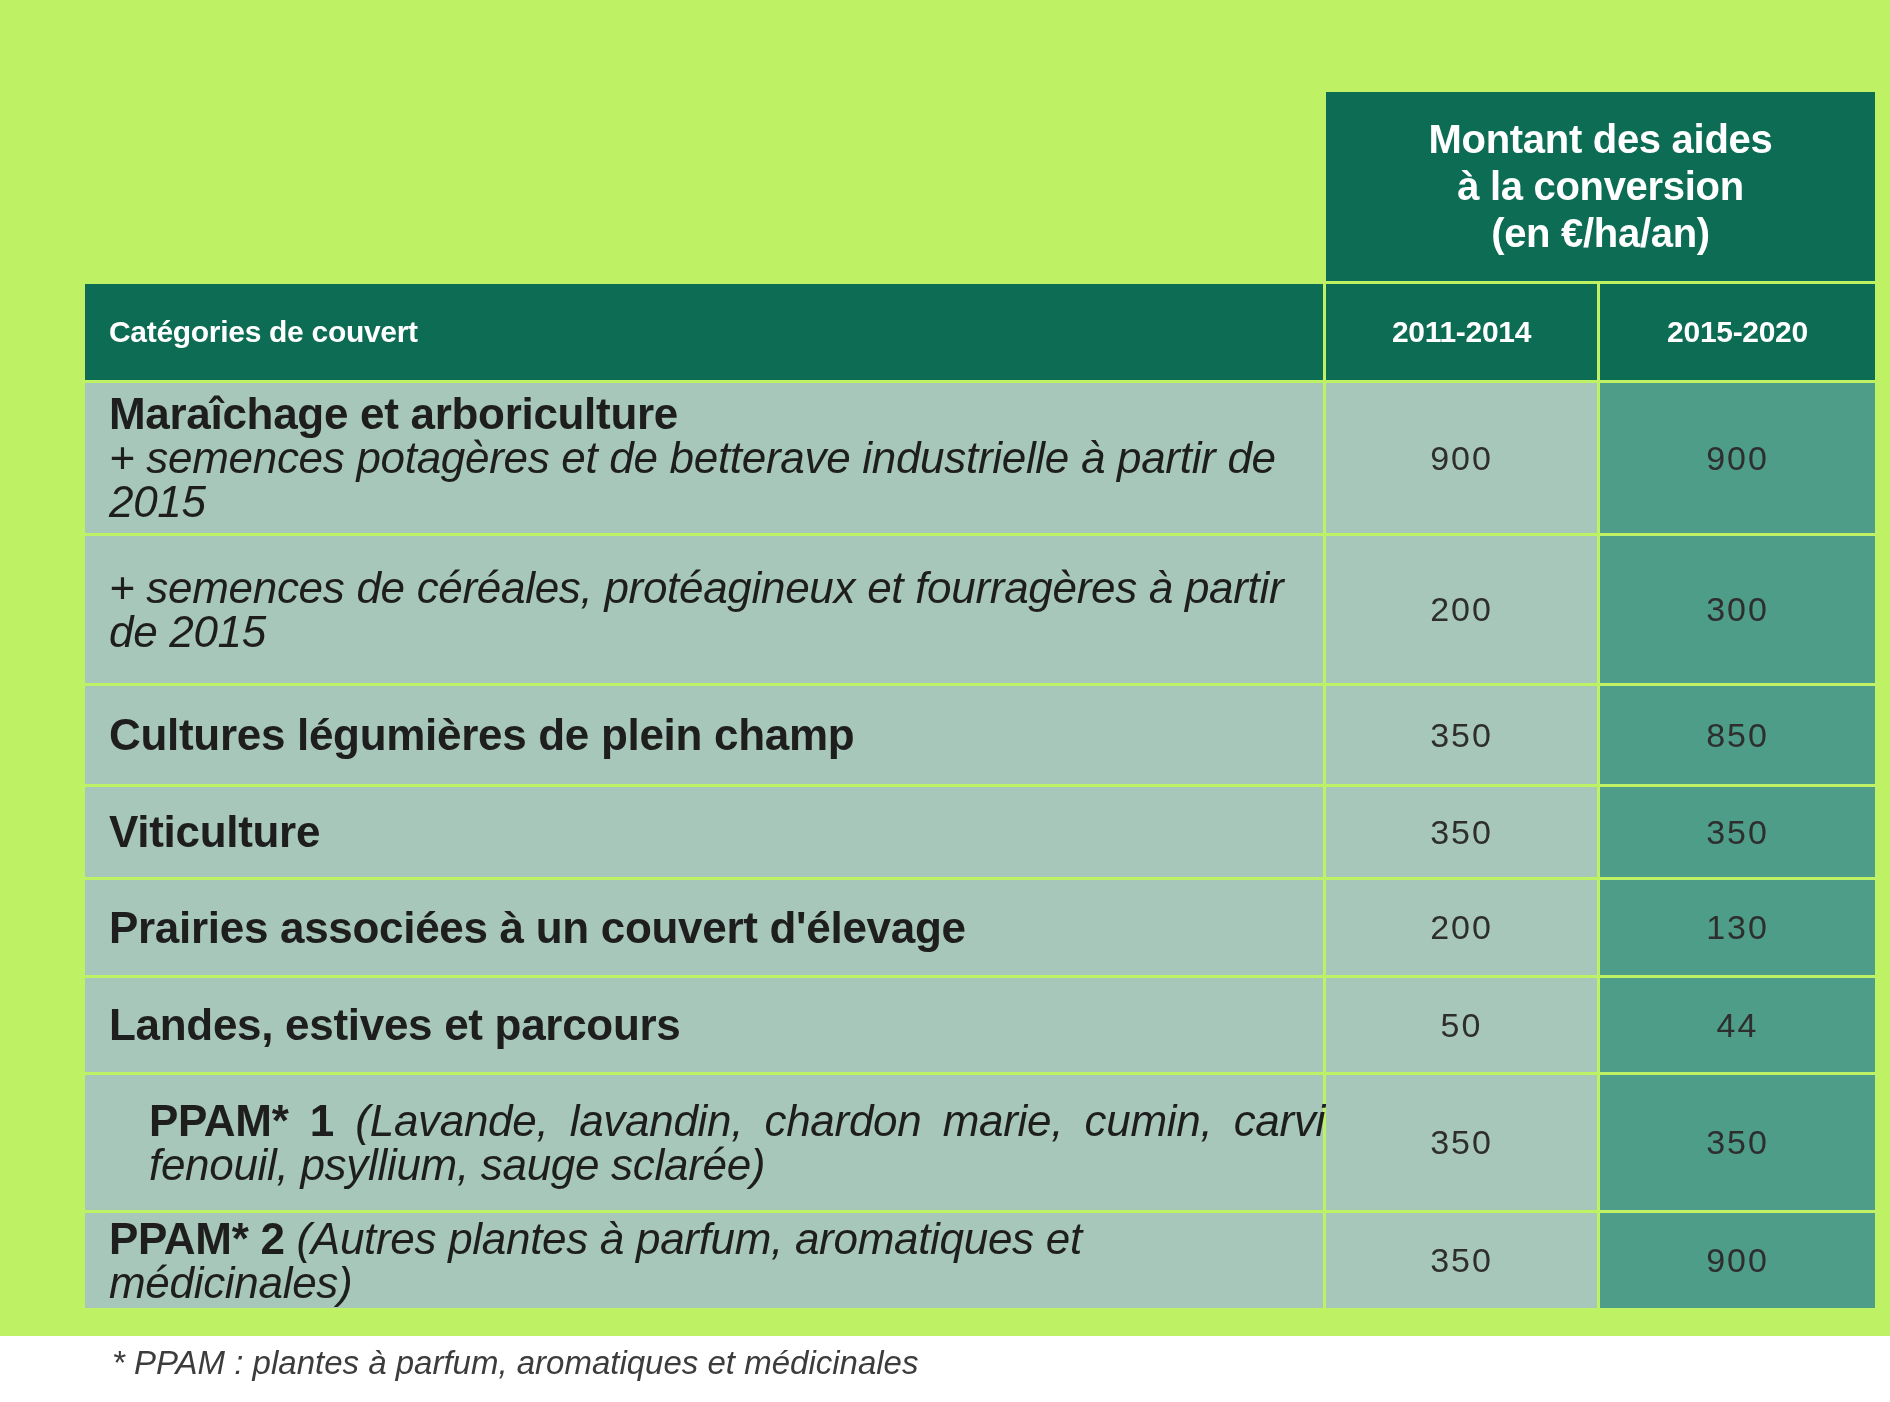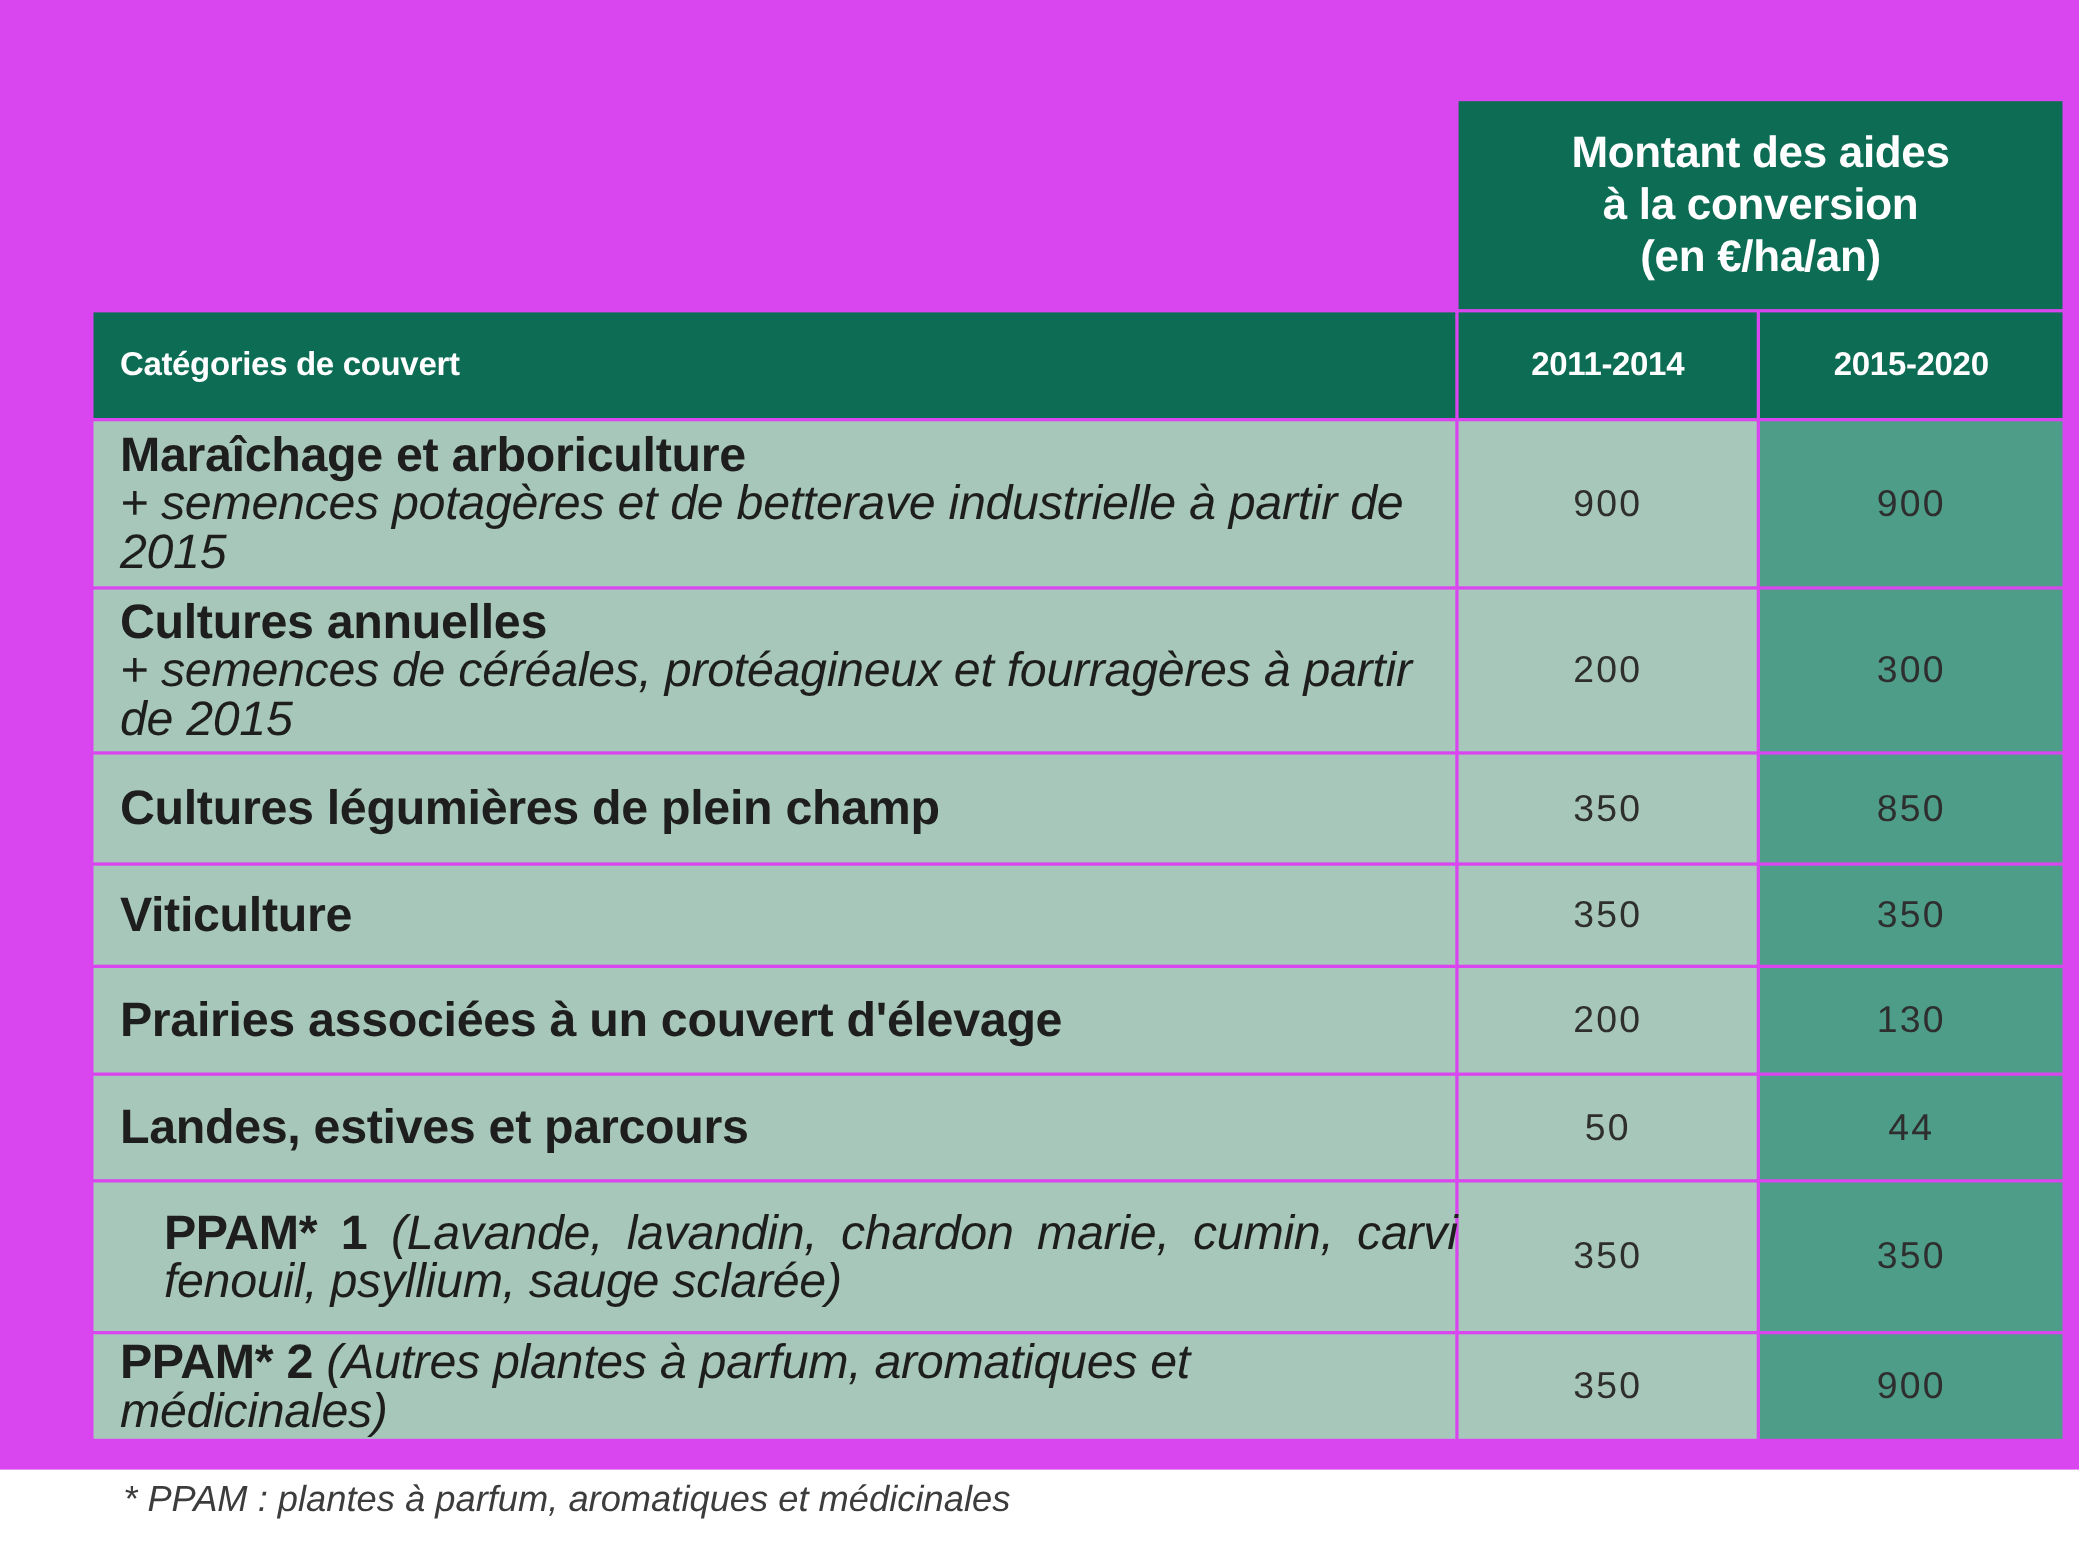--- a/index.html
+++ b/index.html
@@ -11,21 +11,21 @@
     --header-text: #ffffff;
     --footnote-color: #3c3c3c;
   }
   * { box-sizing: border-box; margin: 0; padding: 0; }
   html, body {
     width: 1890px; height: 1402px;
     background: #ffffff;
     font-family: "Liberation Sans", sans-serif;
     overflow: hidden;
   }
-  .page { position: relative; width: 1890px; height: 1336px; background: #d946ef; }
+  .page { position: relative; width: 1890px; height: 1336px; background: #bef264; }
 
   .aid-table {
     position: absolute;
     left: 85px; top: 92px;
     display: grid;
     grid-template-columns: 1238px 271px 275px;
     grid-template-rows: 189px 96px 150px 147px 98px 90px 95px 94px 135px 95px;
     gap: 3px;
     background: transparent;
     letter-spacing: -0.3px;
@@ -107,21 +107,21 @@
     <div class="hdr-cell hdr-year hdr-y1">2011-2014</div>
     <div class="hdr-cell hdr-year hdr-y2">2015-2020</div>
 
     <div class="cat-cell row-stacked">
       <div class="cat-text"><span class="cat-main">Maraîchage et arboriculture</span> <span class="cat-note">+ semences potagères et de betterave industrielle à partir de 2015</span></div>
     </div>
     <div class="val-cell val-c1">900</div>
     <div class="val-cell val-c2">900</div>
 
     <div class="cat-cell row-stacked">
-      <div class="cat-text"><span class="cat-main">Cultures annuelles</span> <span class="cat-note">+ semences de céréales, protéagineux et fourragères à partir de 2015</span></div>
+      <div class="cat-text"> <span class="cat-note">+ semences de céréales, protéagineux et fourragères à partir de 2015</span></div>
     </div>
     <div class="val-cell val-c1">200</div>
     <div class="val-cell val-c2">300</div>
 
     <div class="cat-cell row-inline">
       <div class="cat-text"><span class="cat-main">Cultures légumières de plein champ</span><span class="cat-note"></span></div>
     </div>
     <div class="val-cell val-c1">350</div>
     <div class="val-cell val-c2">850</div>
 

